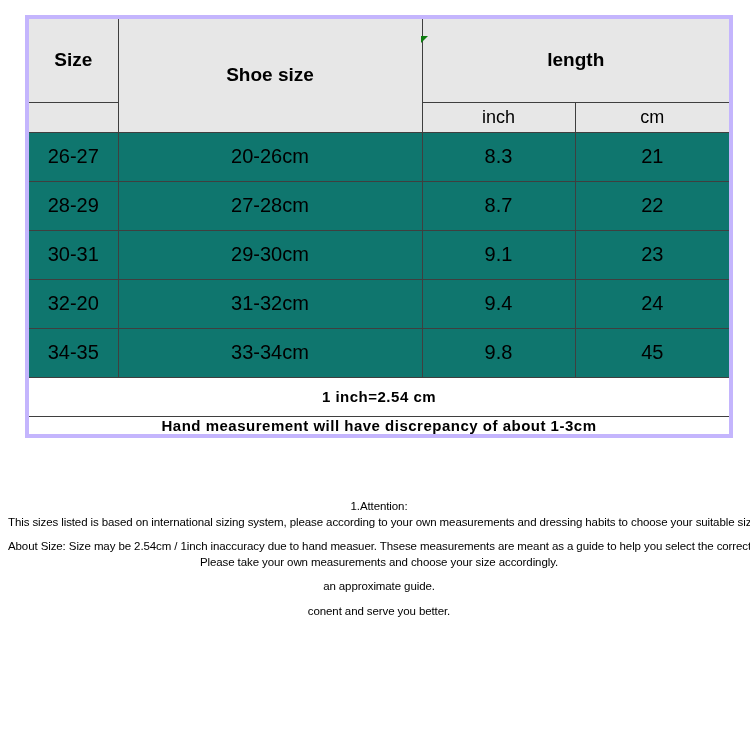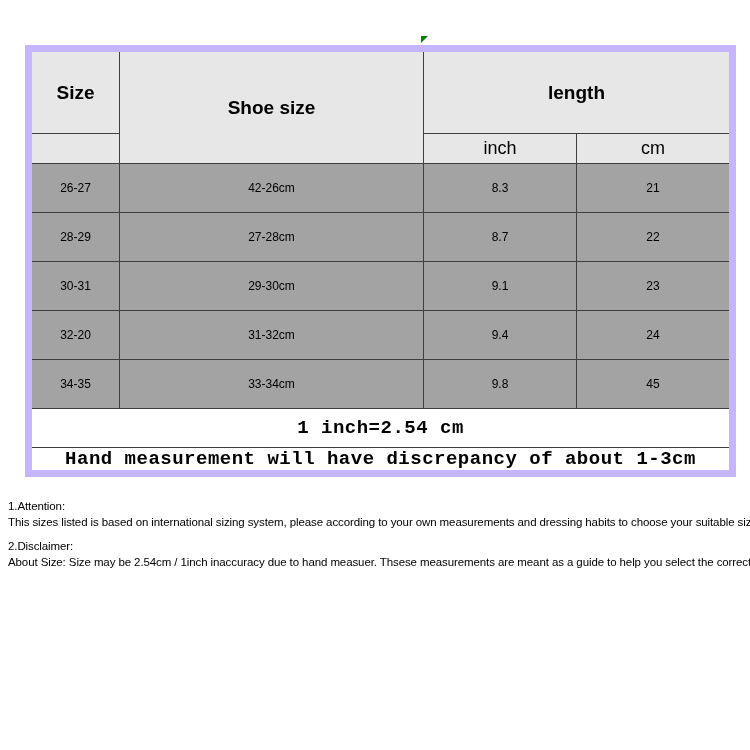--- a/index.html
+++ b/index.html
@@ -1,43 +1,43 @@
 <!DOCTYPE html>
 <html><head>
 <meta charset="utf-8">
 <style>
   html,body { margin:0; padding:0; background:#ffffff; }
   .page {
     position:relative; width:750px; height:750px; background:#ffffff;
     font-family:"Liberation Sans", sans-serif; overflow:hidden; color:#000;
   }
   table.size-table {
-    position:absolute; left:25px; top:45px; width:704px;
+    position:absolute; left:25px; top:15px; width:704px;
     border-collapse:collapse; table-layout:fixed;
-    border:7px solid #c4b5fd;
+    border:4px solid #c4b5fd;
   }
   table.size-table td {
     border:1px solid #3f3f3f; text-align:center; vertical-align:middle;
     padding:0; overflow:hidden;
   }
   td.hdr    { background:#e7e7e7; font-weight:bold; font-size:19px; }
   td.subhdr { background:#e7e7e7; font-size:18px; }
   td.blank  { background:#e7e7e7; }
-  td.datacell { background:#a3a3a3; font-size:12px; }
+  td.datacell { background:#0f766e; font-size:20px; }
   td.mono-row {
-    background:#ffffff; font-family:Liberation Mono, monospace;
-    font-weight:bold; font-size:19px; letter-spacing:0.5px;
+    background:#ffffff; font-family:Liberation Sans, sans-serif;
+    font-weight:bold; font-size:15px; letter-spacing:0.5px;
   }
   .green-marker {
     position:absolute; left:421px; top:36px; width:0; height:0;
     border-top:7px solid #0e7d10; border-right:7px solid transparent;
   }
   .notes {
     position:absolute; left:8px; top:499px; width:742px;
-    font-size:11.5px; letter-spacing:-0.1px; color:#000;
+    font-size:11.5px; letter-spacing:-0.1px; color:#000;text-align:center;
   }
   .note-line { height:15.5px; line-height:15.5px; white-space:nowrap; }
   .note-gap  { height:9px; }
 </style>
 </head>
 <body>
 
 <div class="page">
 
   <table class="size-table">
@@ -54,21 +54,21 @@
         <td class="hdr" colspan="2">length</td>
       </tr>
       <tr style="height:30px">
         <td class="blank"></td>
         <td class="subhdr">inch</td>
         <td class="subhdr">cm</td>
       </tr>
 
       <tr style="height:49px">
         <td class="datacell">26-27</td>
-        <td class="datacell">42-26cm</td>
+        <td class="datacell">20-26cm</td>
         <td class="datacell">8.3</td>
         <td class="datacell">21</td>
       </tr>
       <tr style="height:49px">
         <td class="datacell">28-29</td>
         <td class="datacell">27-28cm</td>
         <td class="datacell">8.7</td>
         <td class="datacell">22</td>
       </tr>
       <tr style="height:49px">
@@ -98,19 +98,21 @@
       </tr>
     </tbody>
   </table>
 
   <div class="green-marker"></div>
 
   <div class="notes">
     <div class="note-line">1.Attention:</div>
     <div class="note-line">This sizes listed is based on international sizing system, please according to your own measurements and dressing habits to choose your suitable size.</div>
     <div class="note-gap"></div>
-    <div class="note-line">2.Disclaimer:</div>
     <div class="note-line">About Size: Size may be 2.54cm / 1inch inaccuracy due to hand measuer. Thsese measurements are meant as a guide to help you select the correct size.</div>
+    <div class="note-line">Please take your own measurements and choose your size accordingly.</div>
     <div class="note-gap"></div>
+    <div class="note-line">an approximate guide.</div>
     <div class="note-gap"></div>
+    <div class="note-line">conent and serve you better.</div>
   </div>
 
 </div>
 
 </body></html>

